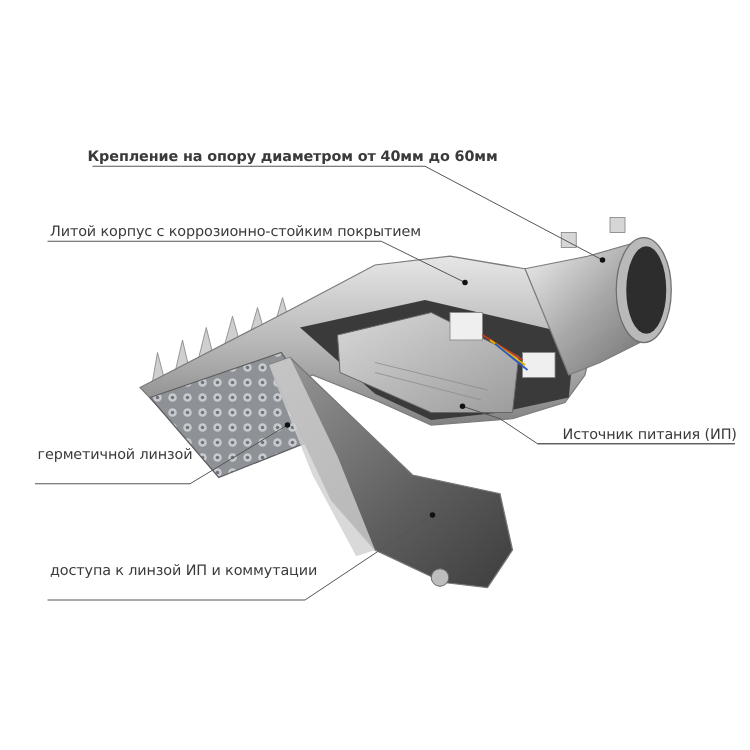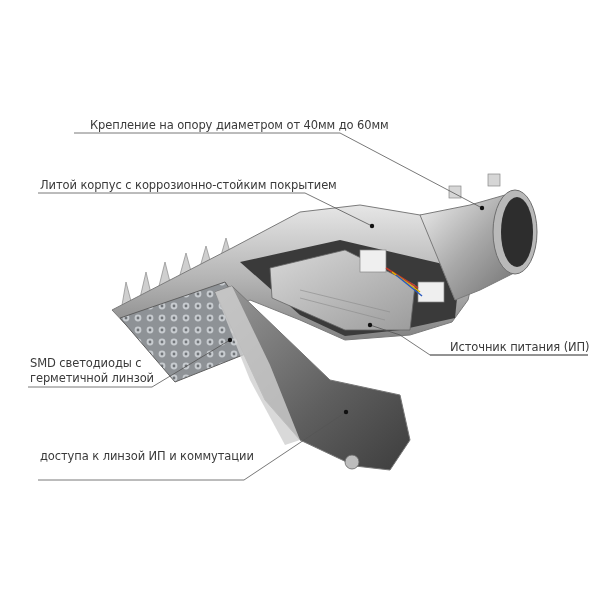--- a/index.html
+++ b/index.html
@@ -98,32 +98,31 @@
   </g>
   <g fill="#111111">
     <circle cx="482" cy="208" r="2.2"></circle>
     <circle cx="372" cy="226" r="2.2"></circle>
     <circle cx="370" cy="325" r="2.2"></circle>
     <circle cx="230" cy="340" r="2.2"></circle>
     <circle cx="346" cy="412" r="2.2"></circle>
   </g>
 </svg>
 
-<div class="label" style="left:90px; top:118px;">
+<div class="label" style="left:70px; top:118px;font-weight:bold;">
   <span>Крепление на опору диаметром от 40мм до 60мм</span>
 </div>
 
 <div class="label" style="left:40px; top:178px;">
   <span>Литой корпус с коррозионно-стойким покрытием</span>
 </div>
 
 <div class="label" style="left:450px; top:340px;">
   <span>Источник питания (ИП)</span>
 </div>
 
 <div class="label" style="left:30px; top:356px;">
-  <div>SMD светодиоды с</div>
   <div>герметичной линзой</div>
 </div>
 
 <div class="label" style="left:40px; top:449px;">
   <div>доступа к линзой ИП и коммутации</div>
 </div>
 
 </body></html>

